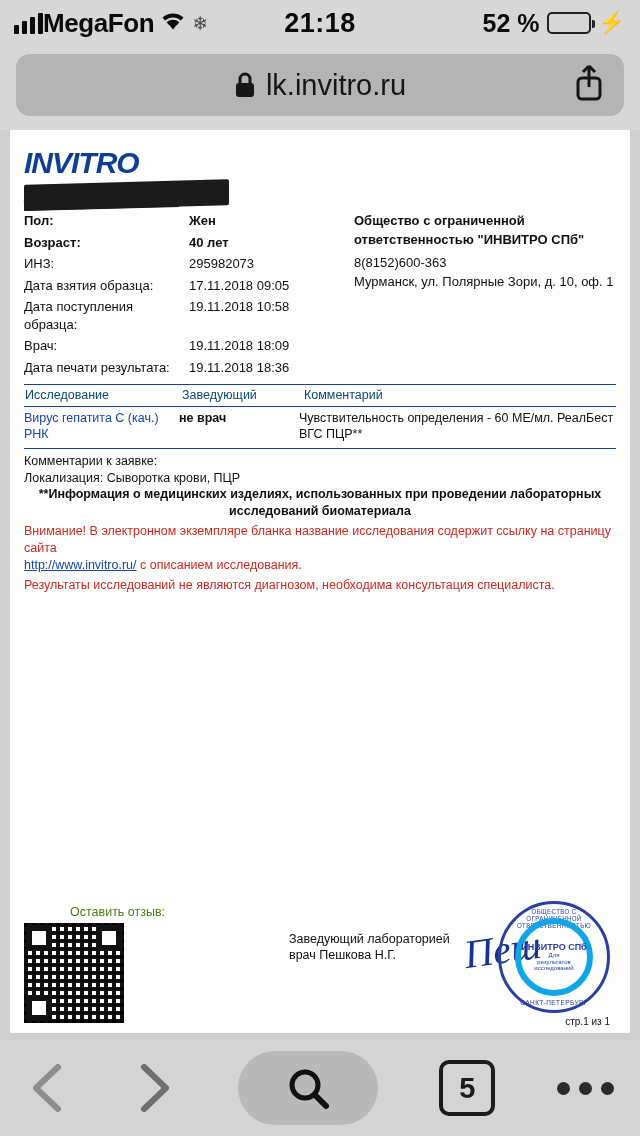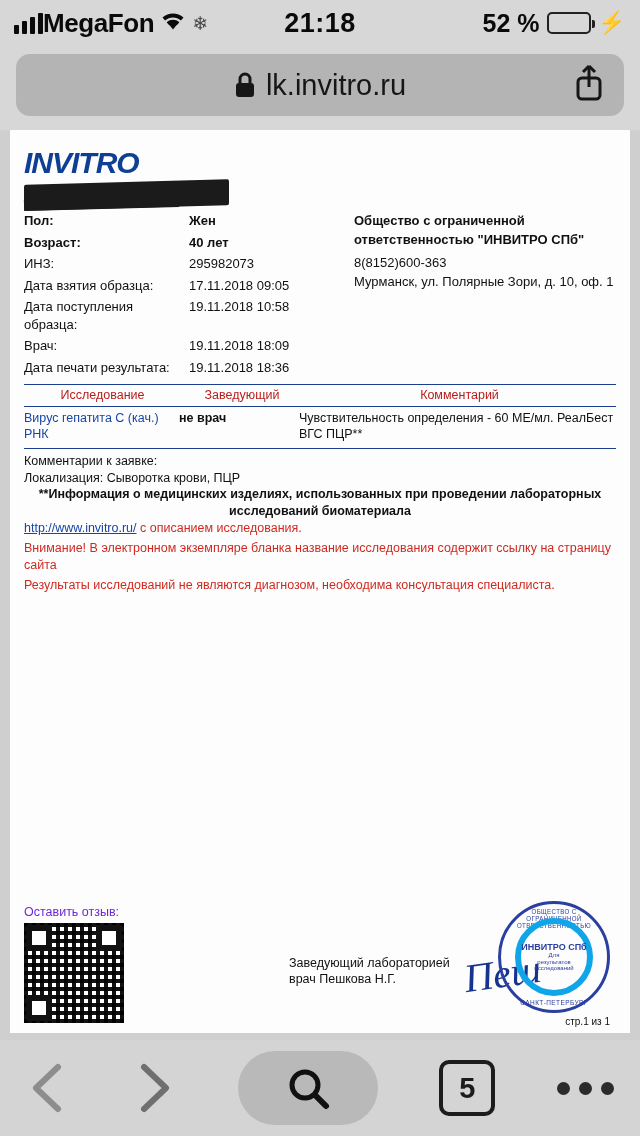--- a/index.html
+++ b/index.html
@@ -231,23 +231,23 @@
   .rule {
     border-top: 1px solid #1a3f8f;
     margin: 6px 0 2px 0;
   }
   .res-table {
     width: 100%;
     font-size: 12.5px;
     border-collapse: collapse;
   }
   .res-table th {
-    text-align: center;
+    text-align: left;
     font-weight: normal;
-    color: #b91c1c;
+    color: #0c4a6e;
     font-size: 12.5px;
     padding-bottom: 2px;
   }
   .res-table td {
     vertical-align: top;
     padding: 1px 0;
   }
   .col1 { width: 155px; }
   .col2 { width: 120px; }
   .test-name {
@@ -278,22 +278,23 @@
 
   
   .footer {
     position: absolute;
     left: 14px;
     right: 14px;
     bottom: 10px;
   }
   .review-label {
     font-size: 12.5px;
-    color: #6d28d9;
+    color: #4d7c0f;
     margin-bottom: 4px;
+    margin-left: 46px;
   }
   .qr {
     width: 100px;
     height: 100px;
     background:
       repeating-linear-gradient(90deg, #111 0 4px, #fff 4px 8px),
       repeating-linear-gradient(0deg, #111 0 4px, #fff 4px 8px);
     background-blend-mode: multiply;
     position: relative;
   }
@@ -312,21 +313,21 @@
     left: 2px; bottom: 2px;
     width: 26px; height: 26px;
     border: 6px solid #111;
     background: #fff;
     box-sizing: border-box;
   }
 
   .sign-row {
     position: absolute;
     left: 0; right: 0;
-    bottom: 30px;
+    bottom: 54px;
     display: flex;
     align-items: flex-end;
   }
   .sign-title {
     font-size: 12.5px;
     color: #111;
     line-height: 1.3;
     margin-left: 265px;
     margin-bottom: 6px;
   }
@@ -558,25 +559,25 @@
           <td class="test-comm">Чувствительность определения - 60 МЕ/мл. РеалБест ВГС ПЦР**</td>
         </tr>
       </tbody>
         </table>
       <div class="rule" style="margin:4px 0 0 0"></div>
 
       <div class="notes">
         <div>Комментарии к заявке:</div>
         <div>Локализация: Сыворотка крови, ПЦР</div>
         <div class="bold">**Информация о медицинских изделиях, использованных при проведении лабораторных исследований биоматериала</div>
+        <div style="margin-top:3px">
+          <span class="red">Внимание!</span><span class="red"> В электронном экземпляре бланка название исследования содержит ссылку на страницу сайта</span>
+        </div>
         <div>
           <span class="link">http://www.invitro.ru/</span><span class="red"> с описанием исследования.</span>
-        </div>
-        <div style="margin-top:3px">
-          <span class="red">Внимание!</span><span class="red"> В электронном экземпляре бланка название исследования содержит ссылку на страницу сайта</span>
         </div>
         <div class="red" style="margin-top:3px">Результаты исследований не являются диагнозом, необходима консультация специалиста.</div>
       </div>
 
       <div class="footer">
         <div class="review-label">Оставить отзыв:</div>
         <div class="qr">
             <span class="sq3"></span>
           </div>
 

